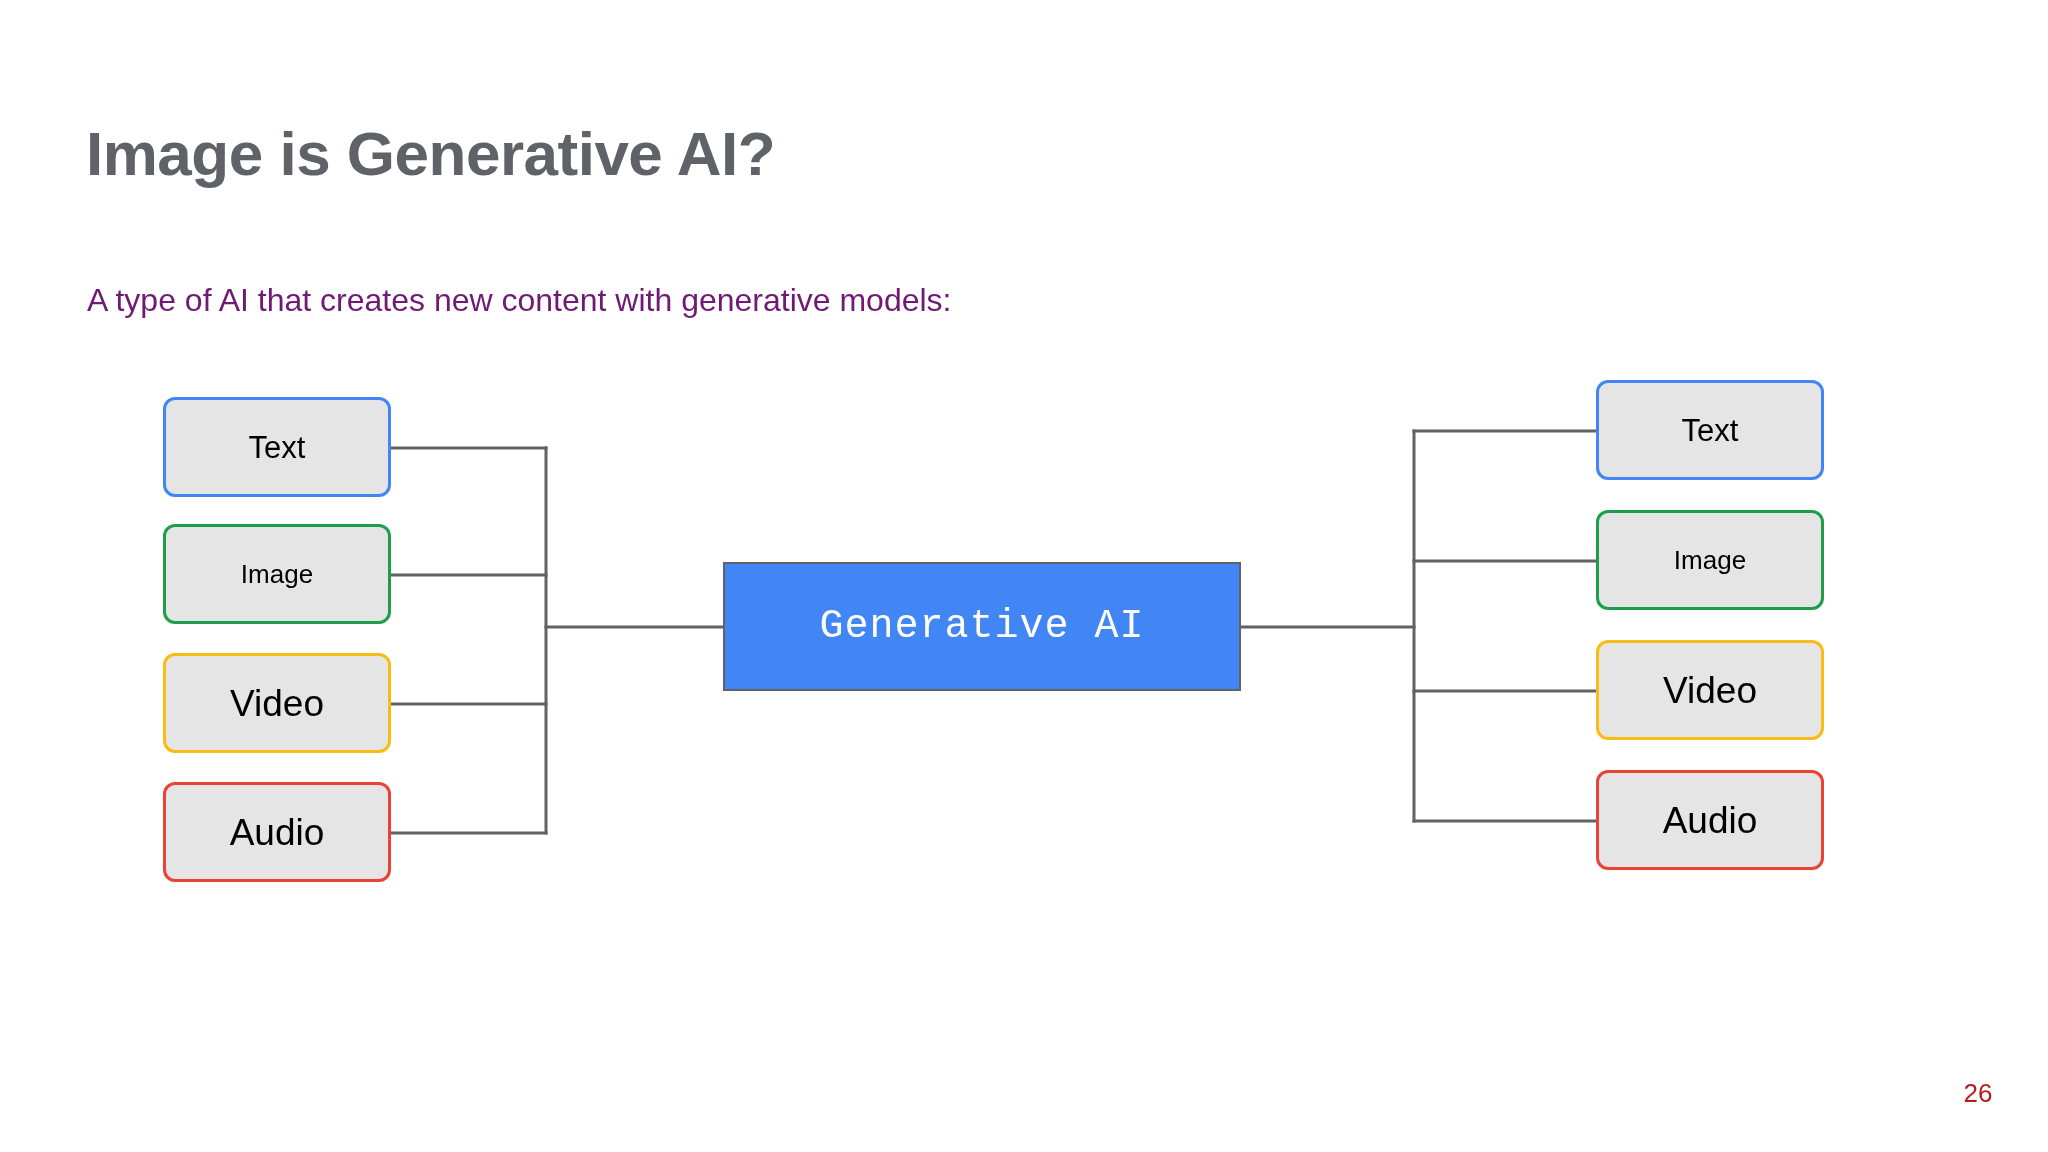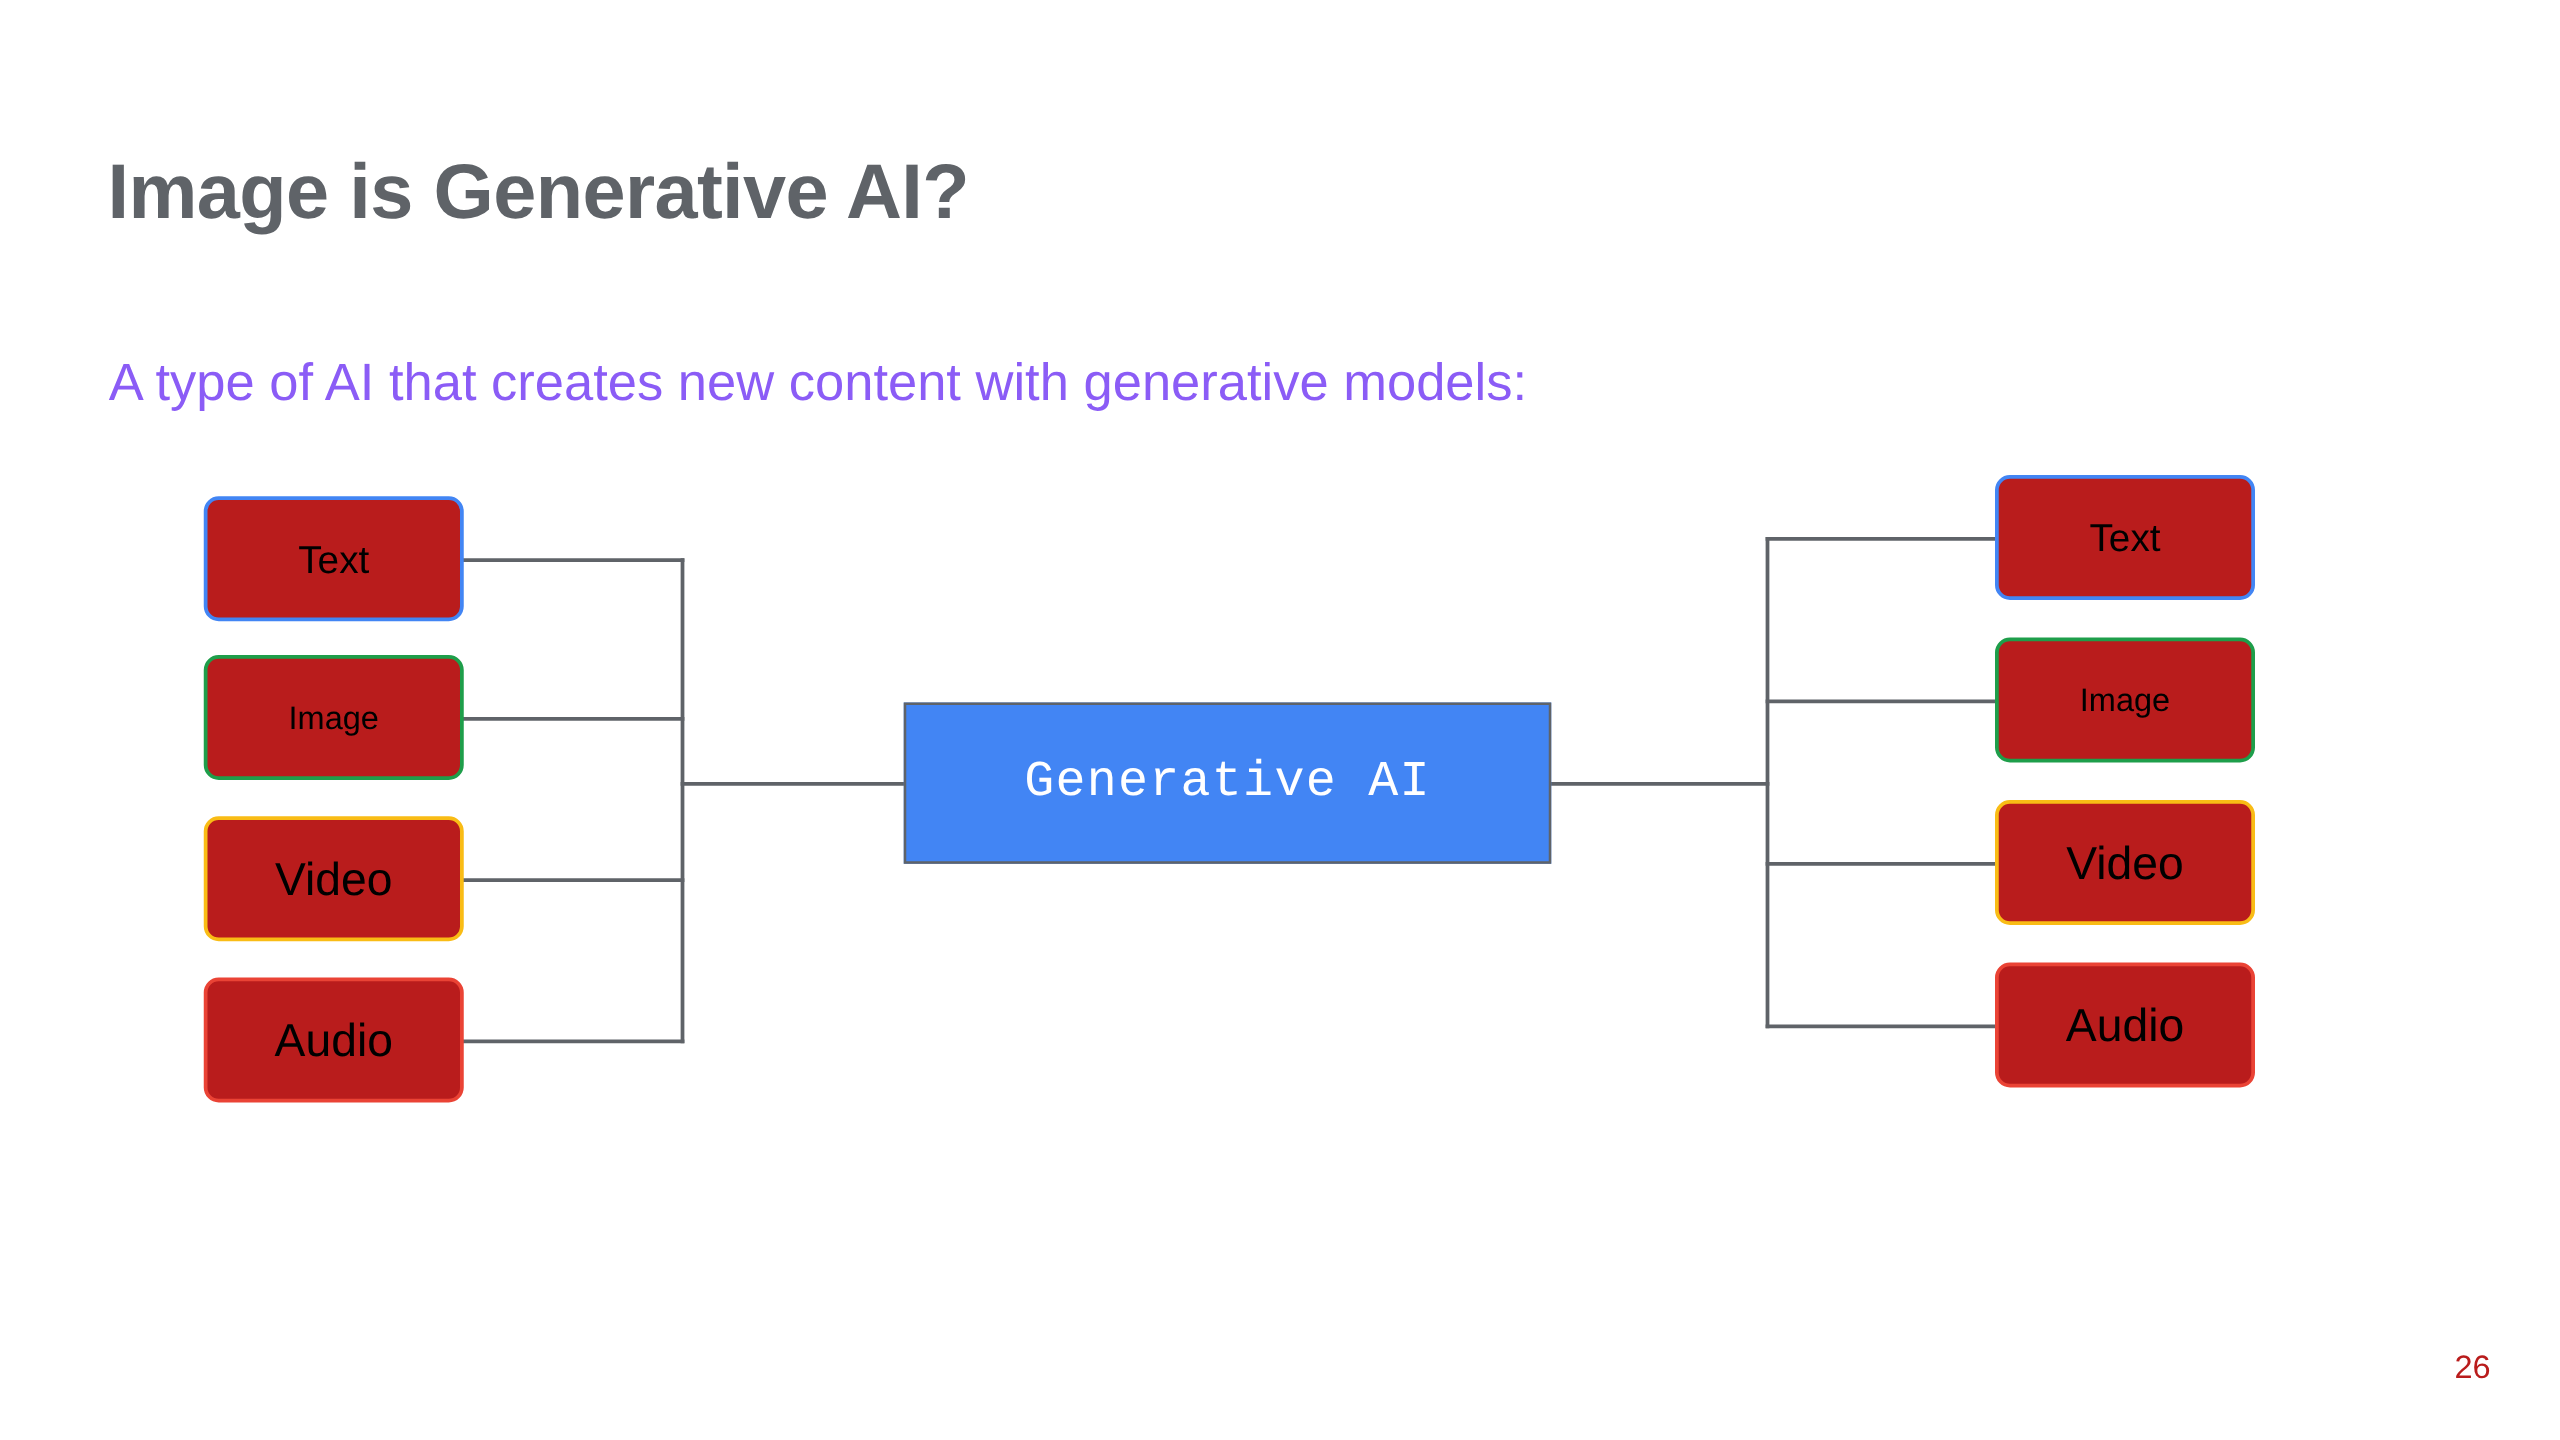--- a/index.html
+++ b/index.html
@@ -27,23 +27,23 @@
     font-size: 62px;
     font-weight: bold;
     color: #5f6368;
     letter-spacing: -0.5px;
     white-space: nowrap;
   }
   #page-subtitle {
     position: absolute;
     left: 87px;
     top: 282px;
-    font-size: 42px;
+    font-size: 32px;
     font-weight: 300;
-    color: #8b5cf6;
+    color: #701a75;
     white-space: nowrap;
   }
 
   
   #diagram {
     position: absolute;
     left: 0;
     top: 0;
     width: 2048px;
     height: 1152px;
@@ -54,23 +54,23 @@
     top: 0;
     width: 2048px;
     height: 1152px;
     pointer-events: none;
   }
 
   
   .node {
     position: absolute;
     box-sizing: border-box;
-    width: 208px;
+    width: 228px;
     height: 100px;
-    background: #b91c1c;
+    background: #e5e5e5;
     border: 3px solid #999999;
     border-radius: 12px;
     display: flex;
     align-items: center;
     justify-content: center;
     color: #000000;
     line-height: 1;
   }
   .node-label {
     font-size: 34px;

